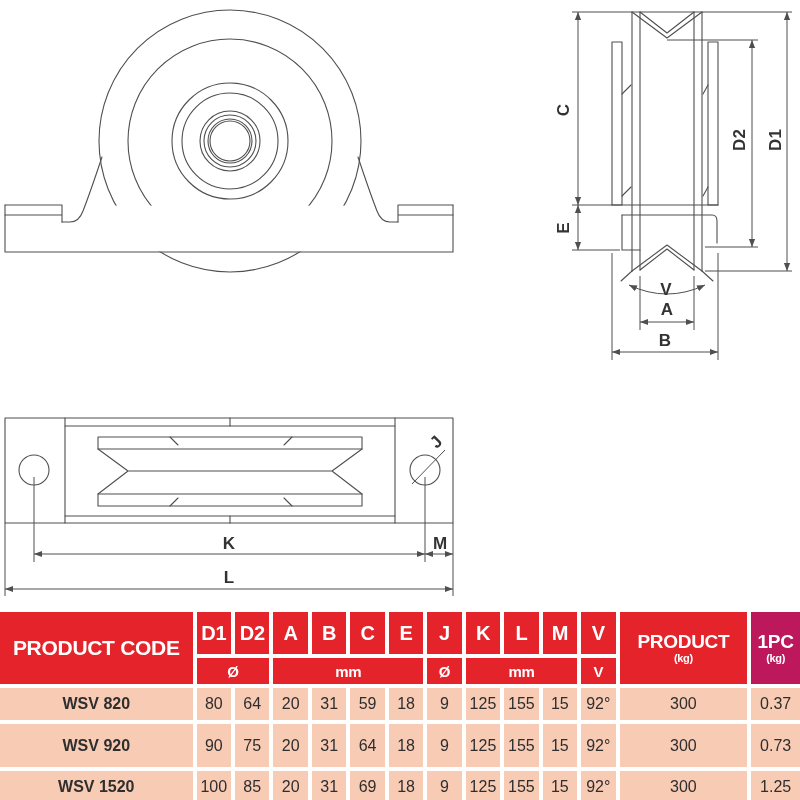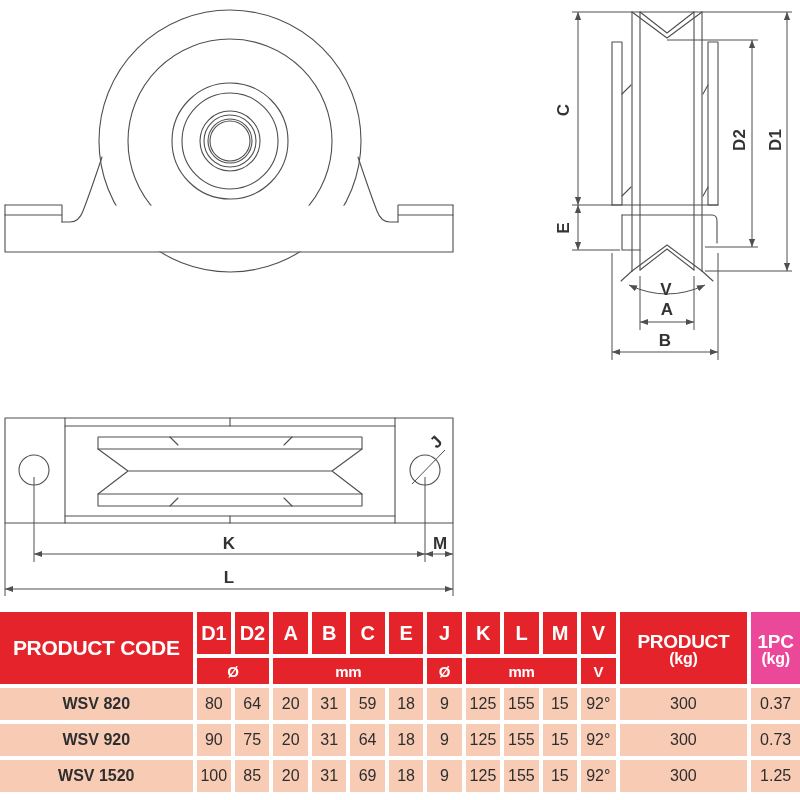--- a/index.html
+++ b/index.html
@@ -5,26 +5,26 @@
   html,body{margin:0;padding:0}
   body{width:800px;height:800px;position:relative;background:#fff;font-family:"Liberation Sans",sans-serif}
   .sheet{position:absolute;left:0;top:0;width:800px;height:800px;background:#fff;overflow:hidden}
   svg{position:absolute;overflow:visible}
   .ln{stroke:#4f4f4f;stroke-width:1.1;fill:none;stroke-linejoin:round;stroke-linecap:round}
   .dim{stroke:#4f4f4f;stroke-width:1;fill:none}
   .d-label{font-family:"Liberation Sans",sans-serif;font-size:17px;font-weight:bold;fill:#333}
   .spec-table{position:absolute;left:-4px;top:608px;width:808px;border-spacing:4px;border-collapse:separate;table-layout:fixed}
   .spec-table th,.spec-table td{padding:0;text-align:center;vertical-align:middle;overflow:hidden}
   .hd{background:#e5232b;color:#fff;font-weight:bold;letter-spacing:-0.3px}
-  .hd-light{background:#ec4899}
+  .hd-light{background:#be185d}
   .pc-head{font-size:21px}
   .dim-head{font-size:20px}
   .unit-head{font-size:15px}
   .two-line .l1{font-size:19px;line-height:20px}
-  .two-line .l2{font-size:16px;line-height:13px}
+  .two-line .l2{font-size:11px;line-height:13px}
   .data{background:#f8cbb5;color:#2e2e2e;font-size:16px}
   .code{font-weight:bold;font-size:16px}
 </style>
 </head>
 <body>
 
 <div class="sheet">
 
   <svg style="left:0;top:0" width="470" height="295" viewBox="0 0 470 295">
     <g>
@@ -193,21 +193,21 @@
       <td class="data">59</td>
       <td class="data">18</td>
       <td class="data">9</td>
       <td class="data">125</td>
       <td class="data">155</td>
       <td class="data">15</td>
       <td class="data">92°</td>
       <td class="data">300</td>
       <td class="data">0.37</td>
     </tr>
-    <tr style="height:32px">
+    <tr style="height:43px">
       <td class="data code">WSV 920</td>
       <td class="data">90</td>
       <td class="data">75</td>
       <td class="data">20</td>
       <td class="data">31</td>
       <td class="data">64</td>
       <td class="data">18</td>
       <td class="data">9</td>
       <td class="data">125</td>
       <td class="data">155</td>

